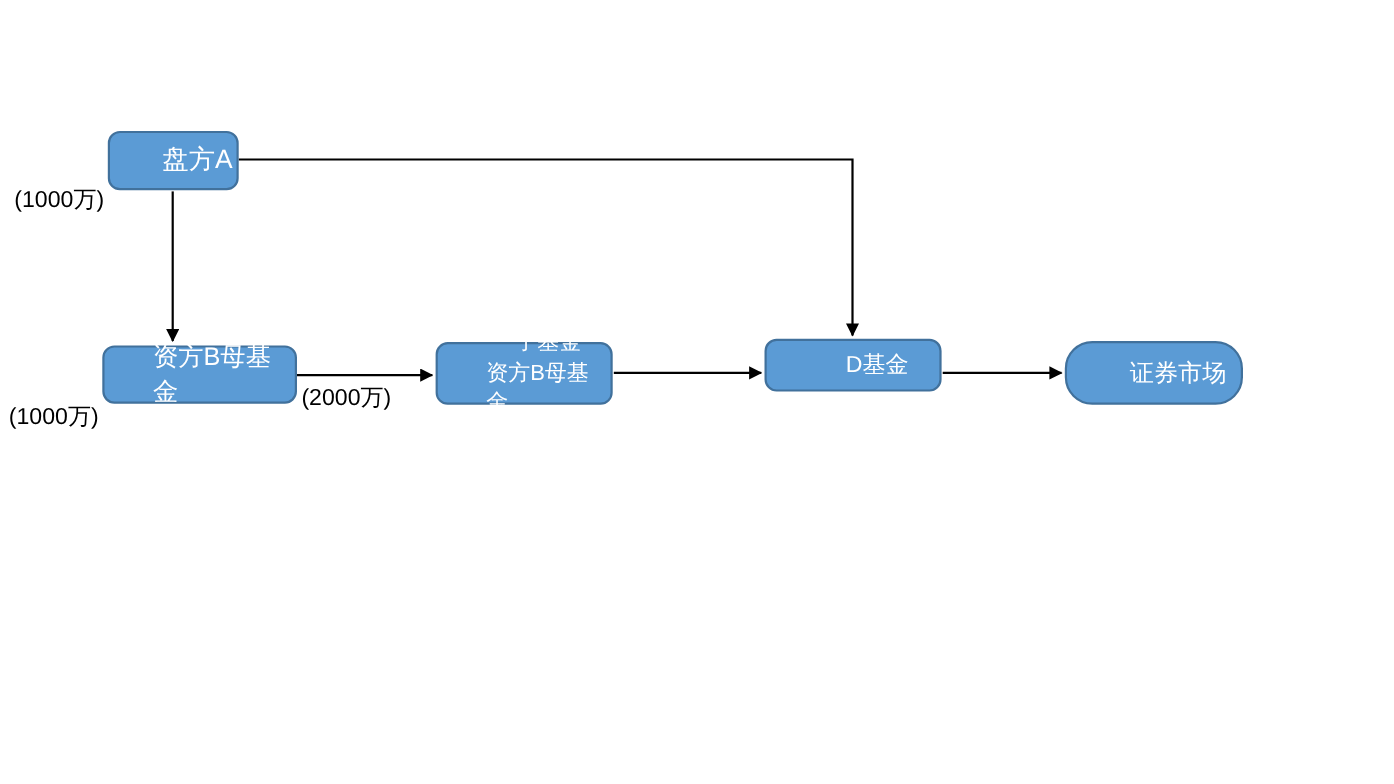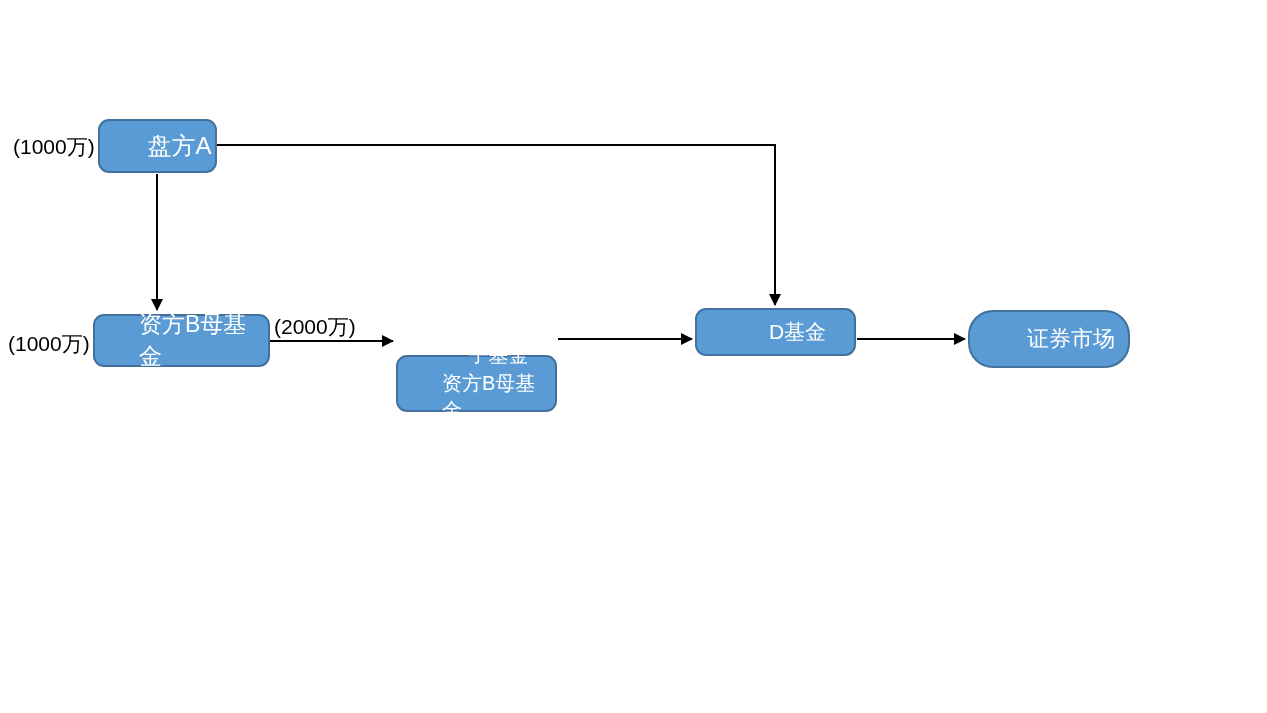--- a/index.html
+++ b/index.html
@@ -42,28 +42,29 @@
     background: var(--node-fill);
     border: 2px solid var(--node-border);
     border-radius: 11px;
     color: var(--node-text);
     text-align: left;
     line-height: 1.38;
     padding-left: 44px;
   }
   .node-panfang-a   { left:  98px; top: 119px; width: 119px; height: 54px; font-size: 24px; }
   .node-zifang-b    { left:  93px; top: 314px; width: 177px; height: 53px; font-size: 23px; }
-  .node-zijijin     { left: 396px; top: 311px; width: 161px; height: 57px; font-size: 20px; margin-top: 44px; }
+  .node-zijijin     { left: 396px; top: 311px; width: 161px; height: 57px; font-size: 20px; }
   .node-d-fund      { left: 695px; top: 308px; width: 161px; height: 48px; font-size: 21px; }
   .node-market      { left: 968px; top: 310px; width: 162px; height: 58px; font-size: 22px; border-radius: 25px; }
   .amount-label {
     position: absolute;
     color: var(--label-text);
     font-size: 21px;
     white-space: nowrap;
+    margin-top: 34px;
   }
   .label-top-amount      { left:  13px; top: 133px; }
   .label-left-amount     { left:   8px; top: 330px; }
   .label-transfer-amount { left: 274px; top: 313px; }
 </style>
 </head>
 <body>
 
 <div class="canvas">
 

